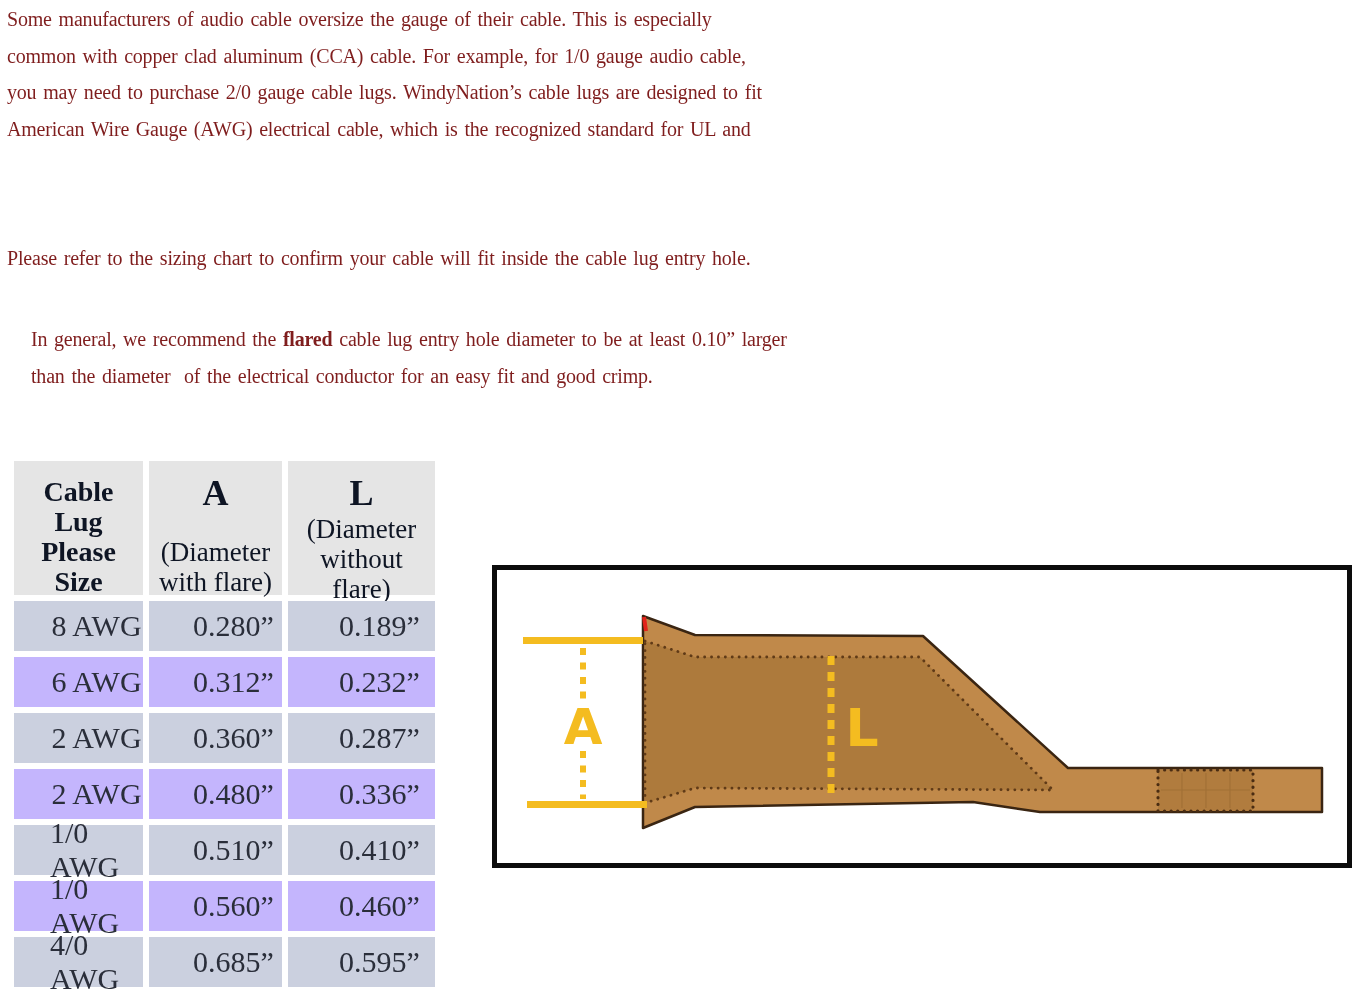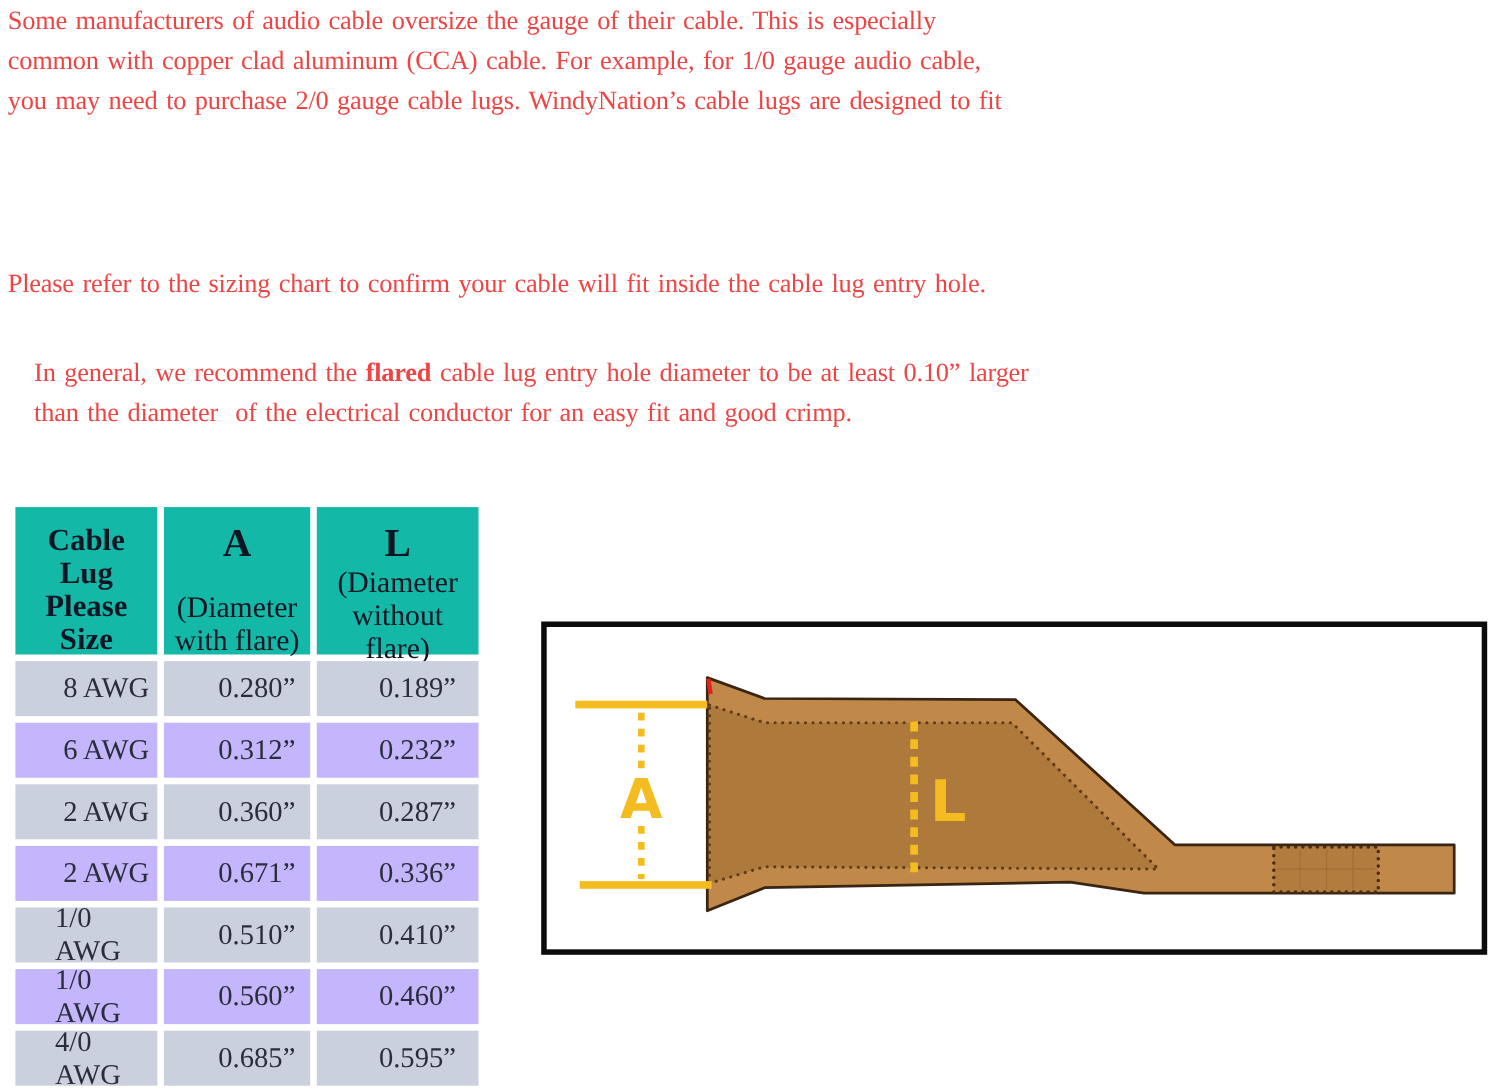--- a/index.html
+++ b/index.html
@@ -3,48 +3,48 @@
 <meta charset="utf-8">
 <style>
   html, body { margin:0; padding:0; }
   body {
     width:1357px; height:991px; background:#ffffff; overflow:hidden;
     font-family:"Liberation Serif", serif; color:#0d0d0d;
   }
   .page { position:relative; width:1357px; height:991px; }
 
   
-  .para { position:absolute; left:7px; font-size:24px; line-height:36.5px;
-          letter-spacing:-0.2px; word-spacing:2px; color:#ef4444; }
+  .para { position:absolute; left:7px; font-size:20px; line-height:36.5px;
+          letter-spacing:-0.2px; word-spacing:2px; color:#7f1d1d; }
   .para .line { white-space:pre; }
   .p1 { top:1px; }
   .p2 { top:240px; }
   .p3 { top:321px;margin-left:24px; }
   .p3 b { font-weight:bold; }
 
   
   .sizing-table {
     position:absolute; left:14px; top:461px;
     display:grid; grid-template-columns:129px 133px 147px;
     grid-template-rows:134px; grid-auto-rows:50px; gap:6px;
   }
   .hcell {
-    background:#14b8a6; color:#0E1524;
+    background:#e5e5e5; color:#0E1524;
     display:flex; flex-direction:column; align-items:center;
     padding-top:13px; box-sizing:border-box; text-align:center;
   }
   .hcell.h-gauge { padding-top:16px; }
   .hcell.h-gauge .line { font-weight:bold; font-size:28px; line-height:30px; }
   .sym { font-weight:bold; font-size:36px; line-height:38px; }
   .sym-a { margin-bottom:25px; }
   .sym-l { margin-bottom:2px; }
   .desc .line { font-weight:normal; font-size:27px; line-height:30px; }
   .dcell {
     display:flex; align-items:center; justify-content:center;
-    font-size:26px; color:#2A2E3A;padding-left:36px;
+    font-size:30px; color:#2A2E3A;padding-left:36px;
   }
   .dcell.dark  { background:#CBD0DF; }
   .dcell.light { background:#c4b5fd; }
 
   
   .diagram-frame {
     position:absolute; left:492px; top:565px; width:850px; height:293px;
     border:5px solid #0C0C0C; background:#ffffff;
   }
   .diagram-frame svg { display:block; }
@@ -54,20 +54,21 @@
 </style>
 </head>
 <body>
 
 <div class="page">
 
   <div class="para p1">
       <div class="line">Some manufacturers of audio cable oversize the gauge of their cable. This is especially</div>
       <div class="line">common with copper clad aluminum (CCA) cable. For example, for 1/0 gauge audio cable,</div>
       <div class="line">you may need to purchase 2/0 gauge cable lugs. WindyNation’s cable lugs are designed to fit</div>
+      <div class="line">American Wire Gauge (AWG) electrical cable, which is the recognized standard for UL and</div>
     </div>
 
   <div class="para p2">
     <div class="line">Please refer to the sizing chart to confirm your cable will fit inside the cable lug entry hole.</div>
   </div>
 
   <div class="para p3">
     <div class="line"><span>In general, we recommend the </span><b>flared</b><span> cable lug entry hole diameter to be at least 0.10” larger</span></div>
     <div class="line">than the diameter  of the electrical conductor for an easy fit and good crimp.</div>
   </div>
@@ -98,21 +99,21 @@
   <div class="dcell dark">8 AWG</div>
       <div class="dcell dark">0.280”</div>
       <div class="dcell dark">0.189”</div>
       <div class="dcell light">6 AWG</div>
       <div class="dcell light">0.312”</div>
       <div class="dcell light">0.232”</div>
       <div class="dcell dark">2 AWG</div>
       <div class="dcell dark">0.360”</div>
       <div class="dcell dark">0.287”</div>
       <div class="dcell light">2 AWG</div>
-      <div class="dcell light">0.671”</div>
+      <div class="dcell light">0.480”</div>
       <div class="dcell light">0.336”</div>
       <div class="dcell dark">1/0 AWG</div>
       <div class="dcell dark">0.510”</div>
       <div class="dcell dark">0.410”</div>
       <div class="dcell light">1/0 AWG</div>
       <div class="dcell light">0.560”</div>
       <div class="dcell light">0.460”</div>
       <div class="dcell dark">4/0 AWG</div>
       <div class="dcell dark">0.685”</div>
       <div class="dcell dark">0.595”</div>

